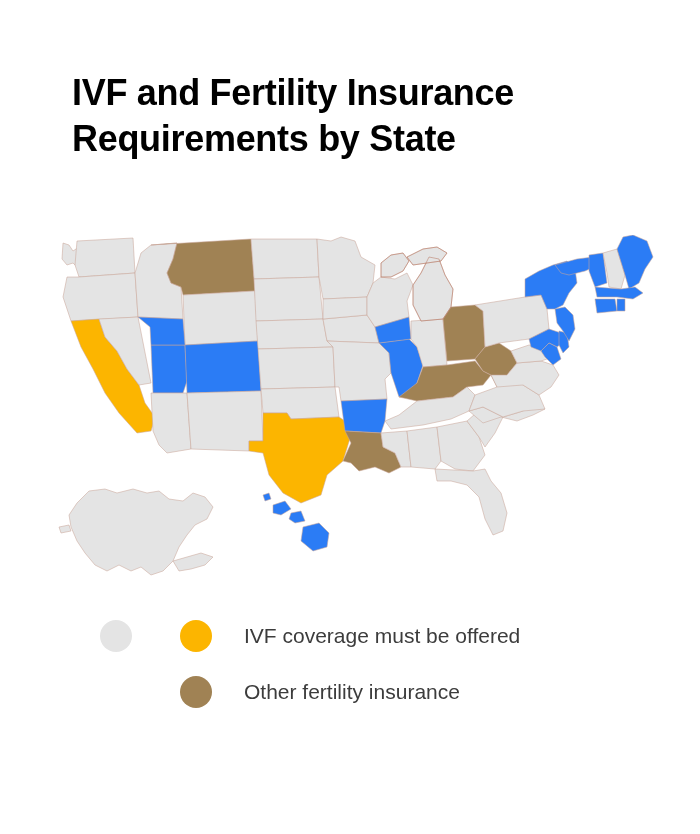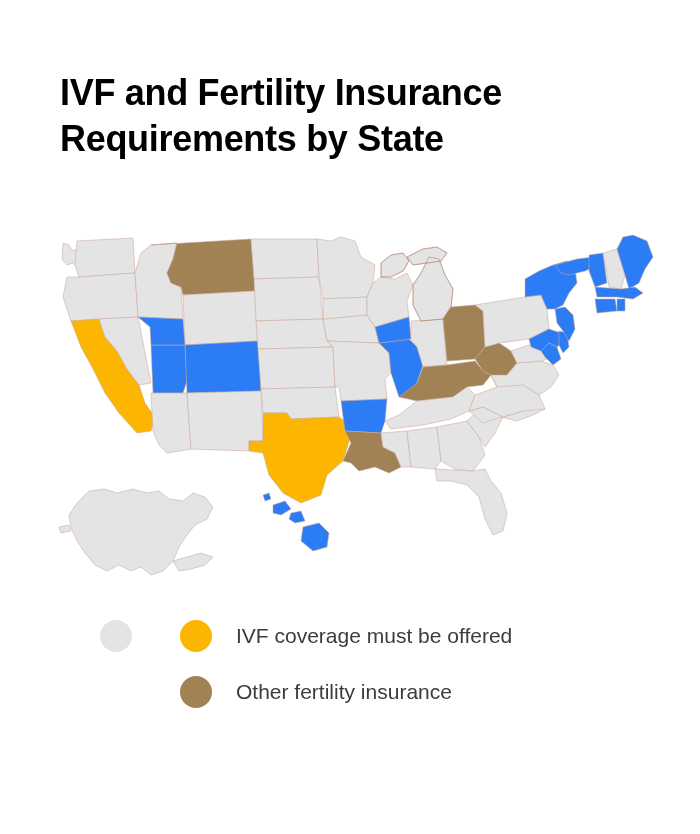--- a/index.html
+++ b/index.html
@@ -46,30 +46,30 @@
     width:32px;height:32px;border-radius:50%;
     flex:0 0 32px;
     margin-right:48px;
   }
   .legend-spacer{width:32px;flex:0 0 32px;margin-right:48px;}
   .legend-dot{
     width:32px;height:32px;border-radius:50%;
     flex:0 0 32px;
   }
   .legend-label{
-    margin-left:24px;
+    margin-left:32px;
     font-size:21px;
     color:#3c3c3c;
     white-space:nowrap;
   }
 </style>
 </head>
 <body style="background: rgb(255, 255, 255);">
 
-<div id="page-title" style="color: rgb(0, 0, 0);">IVF and Fertility Insurance Requirements by State</div>
+<div id="page-title" style="color: rgb(0, 0, 0); margin-left: 12px;">IVF and Fertility Insurance Requirements by State</div>
 
 <div id="map-wrap">
 <svg id="us-map" viewBox="0 0 600 360" xmlns="http://www.w3.org/2000/svg">
 
   <path class="state" d="M8,8 L14,10 L18,16 L24,12 L30,16 L27,22 L33,20 L36,26 L30,30 L22,32 L18,28 L12,30 L7,24 Z" fill="#E4E4E4"></path>
   <path class="state" d="M22,6 L78,3 L80,38 L24,42 L20,30 Z" fill="#E4E4E4"></path>
   <path class="state" d="M12,42 L24,42 L80,38 L83,82 L16,86 L8,62 Z" fill="#E4E4E4"></path>
   <path class="state" d="M16,86 L44,84 L50,102 L62,116 L72,134 L84,150 L90,168 L100,182 L96,196 L82,198 L64,178 L50,158 L38,134 L26,112 Z" fill="#FCB500"></path>
   <path class="state" d="M44,84 L83,82 L96,148 L84,150 L72,134 L62,116 L50,102 Z" fill="#E4E4E4"></path>
   <path class="state" d="M80,38 L86,18 L96,10 L122,8 L118,24 L112,38 L116,48 L126,52 L128,84 L83,82 Z" fill="#E4E4E4"></path>

